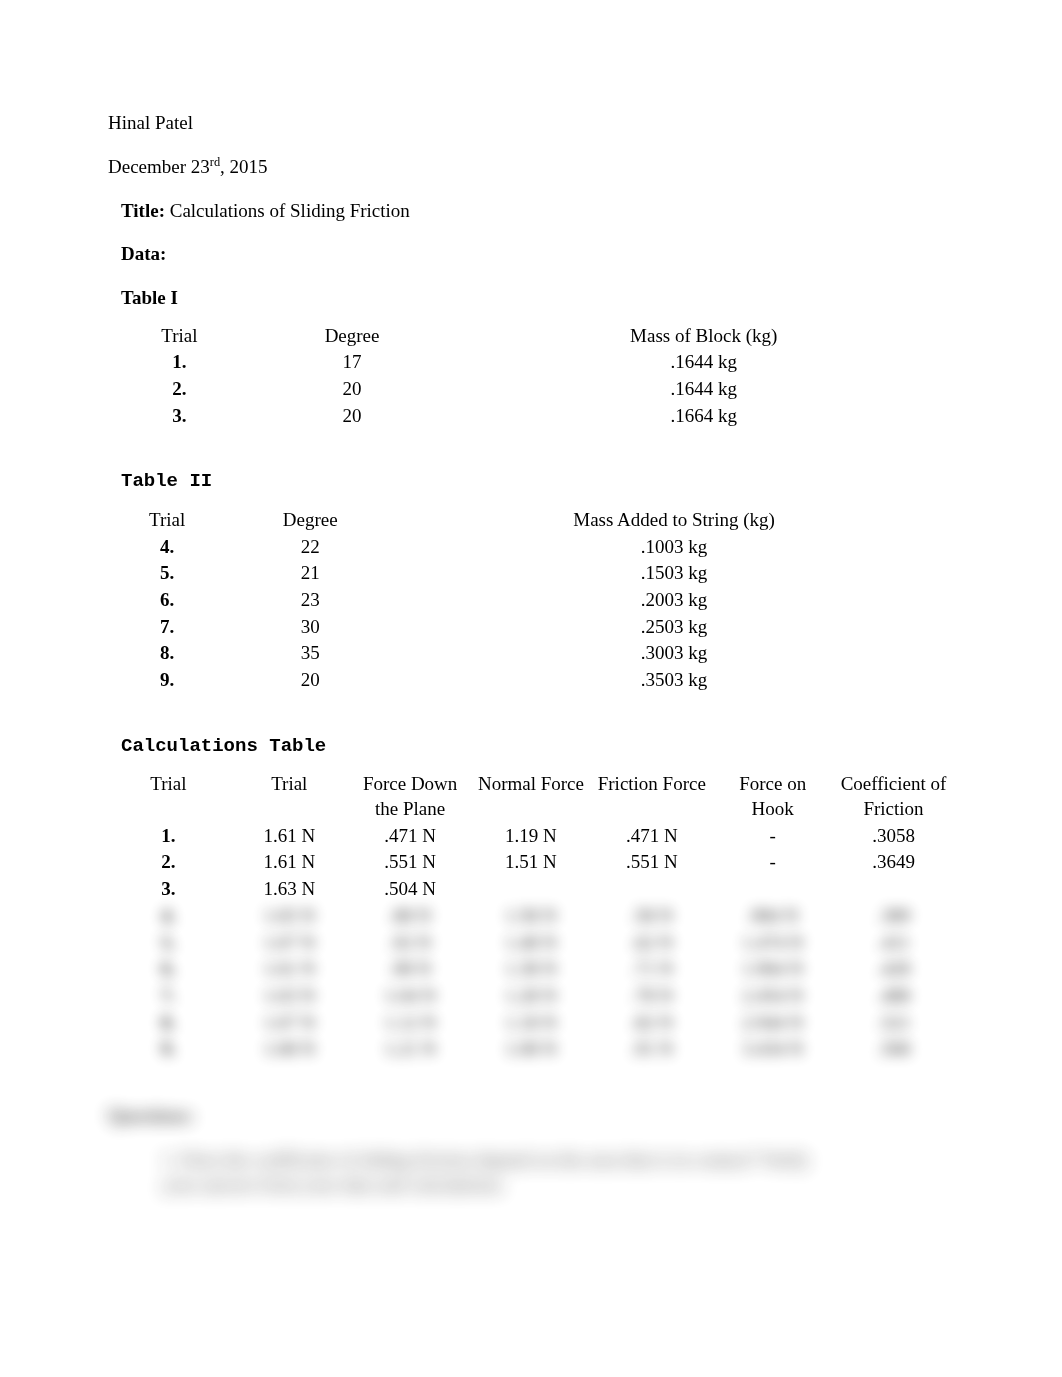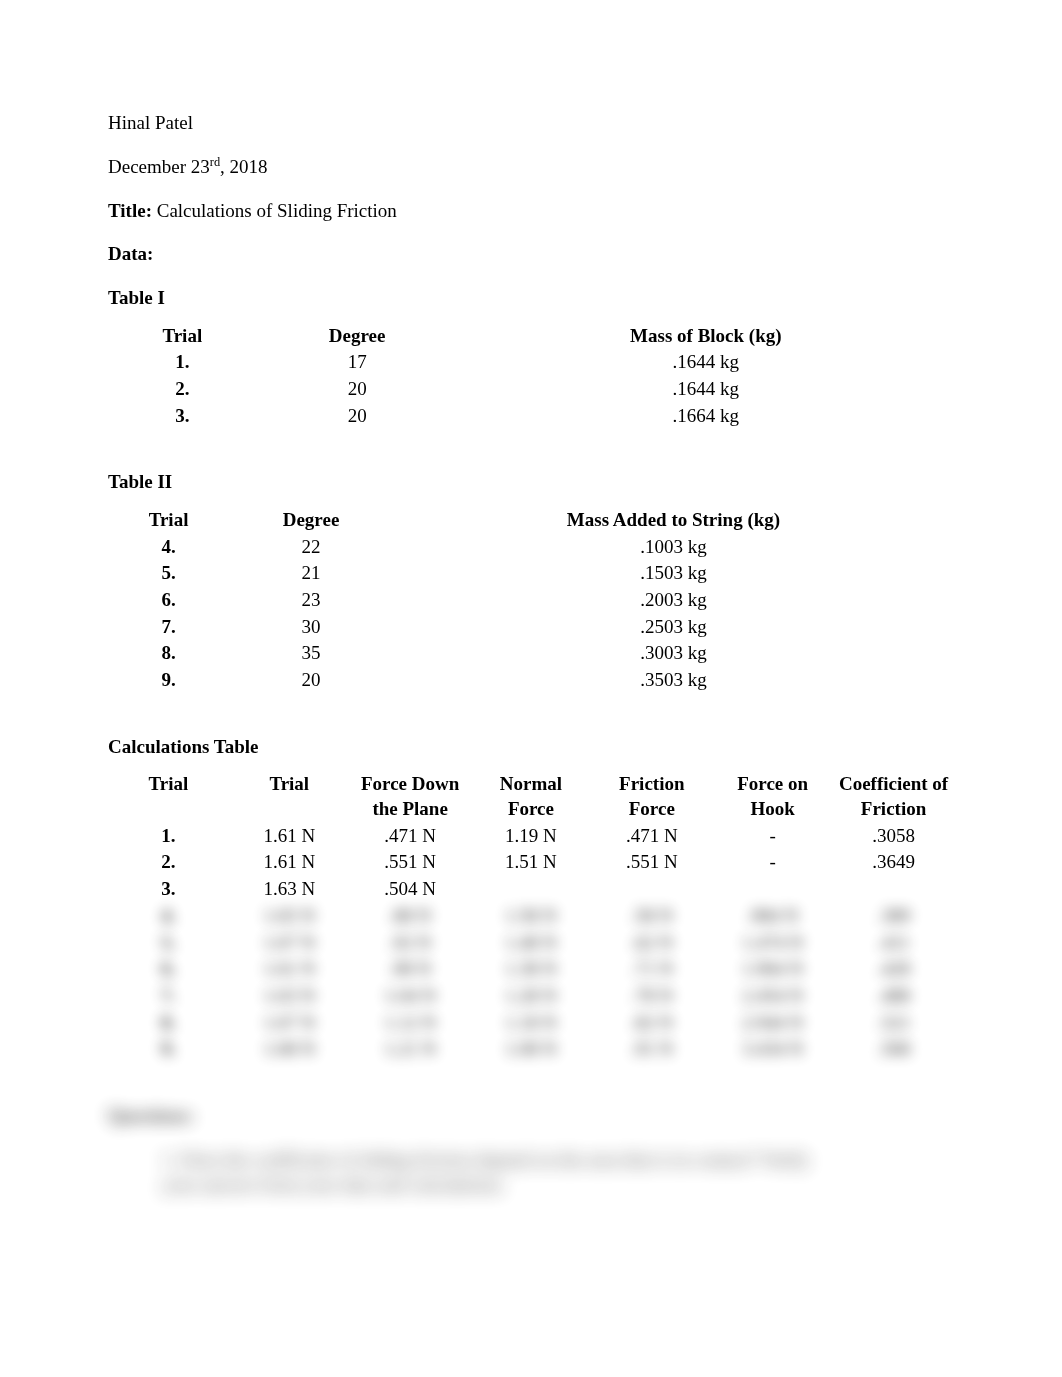--- a/index.html
+++ b/index.html
@@ -18,43 +18,45 @@
       line-height: 1.35;
     }
     .para {
       margin-bottom: 12px;
     }
     .gap-sm {
       margin-top: 18px;
     }
     .gap-lg {
       margin-top: 40px;
+      font-family: Liberation Mono, monospace;
     }
     .bold {
       font-weight: bold;
+      margin-left: 13px;
     }
     .sup {
       font-size: 0.65em;
       vertical-align: super;
       text-align: center;
     }
     table {
       width: 100%;
       border-collapse: collapse;
       margin-top: 6px;
     }
     th, td {
       text-align: center;
       padding: 1px 4px;
       vertical-align: top;
       font-size: 19px;
       line-height: 1.3;
     }
     th {
-      font-weight: bold;
+      font-weight: normal;
     }
     .table3 th {
       width: 14.28%;
     }
     .blur-row td {
       filter: blur(7px);
       opacity: 0.85;
     }
     .questions-block {
       margin-top: 40px;
@@ -72,21 +74,21 @@
       opacity: 0.9;
       color: #333;
     }
   </style>
 </head>
 <body>
 
 <div class="para">Hinal Patel</div>
 
 <div class="para gap-sm">
-  <span>December 23</span><span class="sup">rd</span><span>, 2018</span>
+  <span>December 23</span><span class="sup">rd</span><span>, 2015</span>
 </div>
 
 <div class="para gap-sm">
   <span class="bold">Title:</span><span> Calculations of Sliding Friction</span>
 </div>
 
 <div class="para gap-sm bold">Data:</div>
 
 <div class="para gap-sm bold">Table I</div>
 <table>

